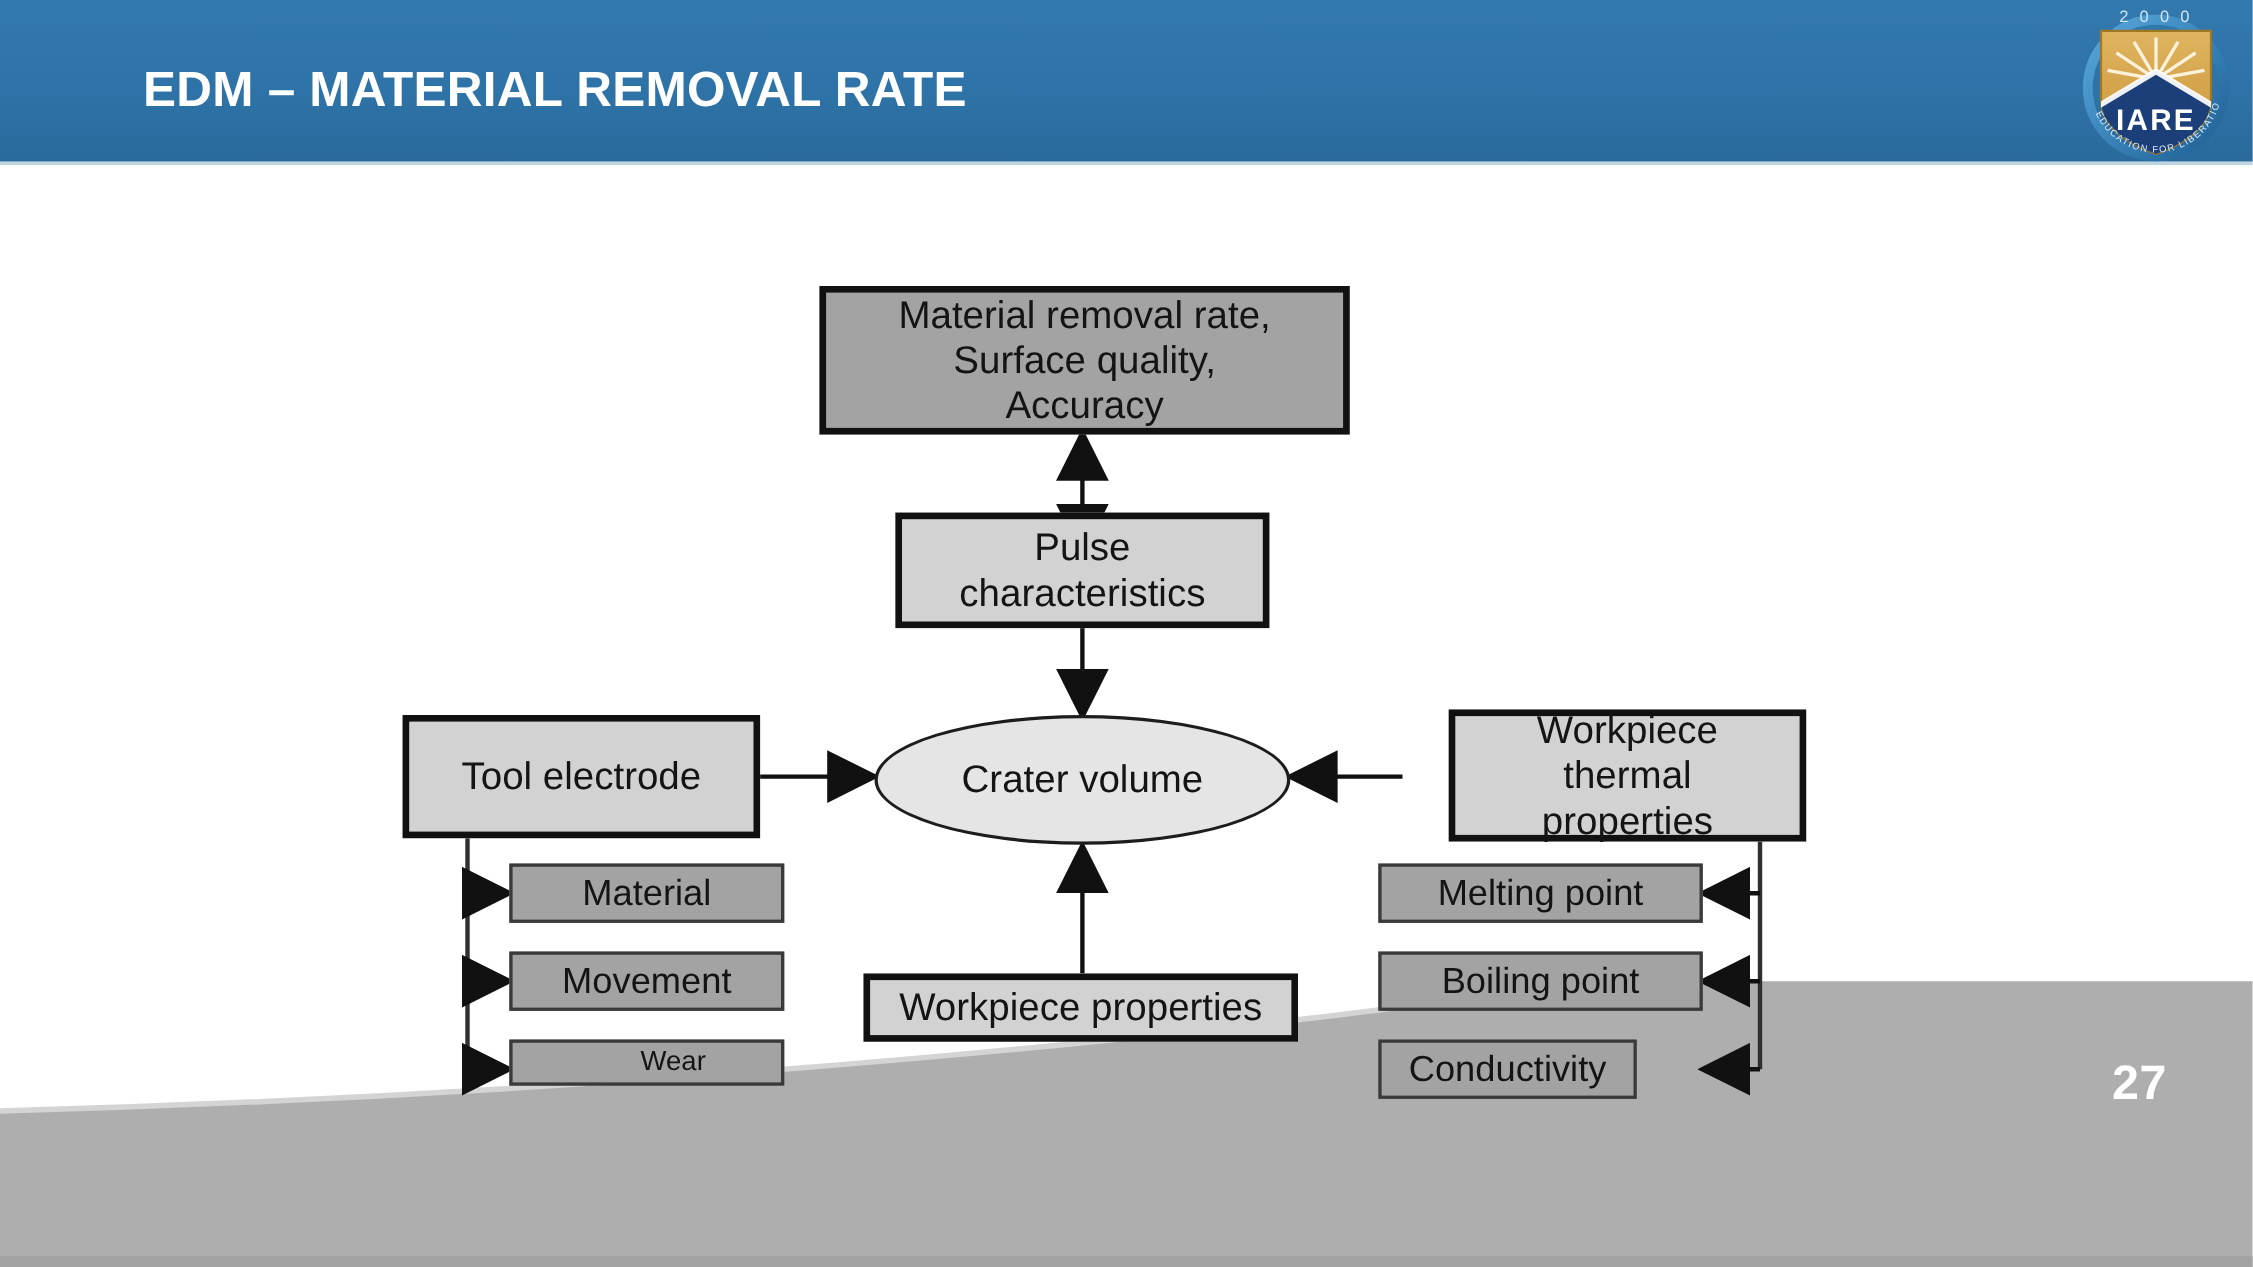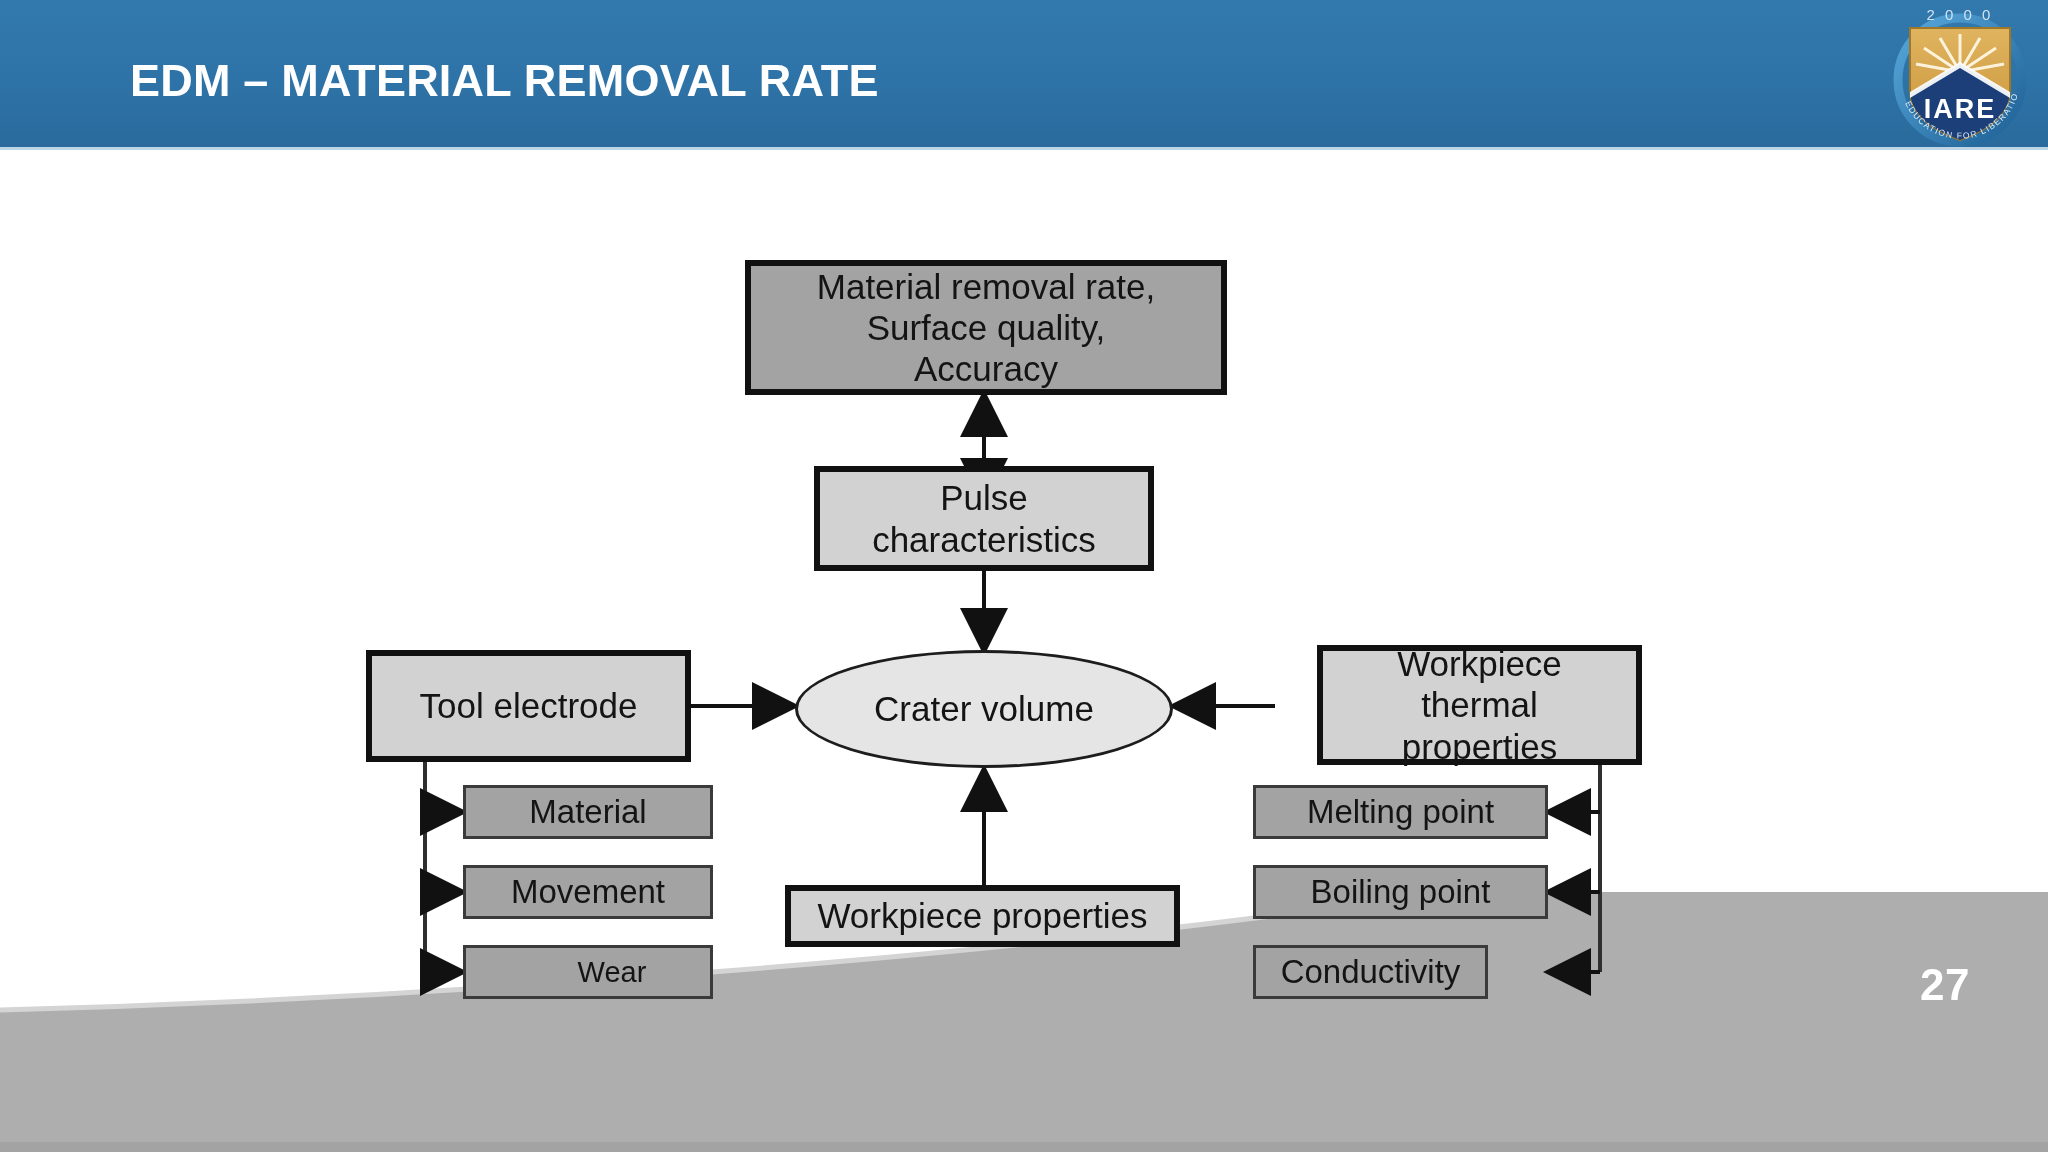--- a/index.html
+++ b/index.html
@@ -71,21 +71,21 @@
   .node.filled{background:#d2d2d2;}
 
   #node-outcome{left:745px;top:260px;width:482px;height:135px;font-size:35px;}
   #node-pulse{left:814px;top:466px;width:340px;height:105px;font-size:35px;}
   #node-tool{left:366px;top:650px;width:325px;height:112px;font-size:35px;}
   #node-workpiece{left:1275px;top:645px;width:325px;height:120px;font-size:35px;margin-left:42px;}
   #node-dielectric{left:785px;top:885px;width:395px;height:62px;font-size:35px;}
 
   #node-material{left:463px;top:785px;width:250px;height:54px;font-size:33px;}
   #node-movement{left:463px;top:865px;width:250px;height:54px;font-size:33px;}
-  #node-wear{left:463px;top:945px;width:250px;height:54px;font-size:29px;padding-left:48px;}
+  #node-wear{left:463px;top:945px;width:250px;height:42px;font-size:25px;padding-left:48px;}
 
   #node-melting{left:1253px;top:785px;width:295px;height:54px;font-size:33px;}
   #node-boiling{left:1253px;top:865px;width:295px;height:54px;font-size:33px;}
   #node-conductivity{left:1253px;top:945px;width:235px;height:54px;font-size:33px;}
 
   #node-crater{
     left:795px;top:650px;width:378px;height:118px;
     border:3px solid #1d1d1d;border-radius:50%;
     font-size:35px;background:#e5e5e5;
   }

